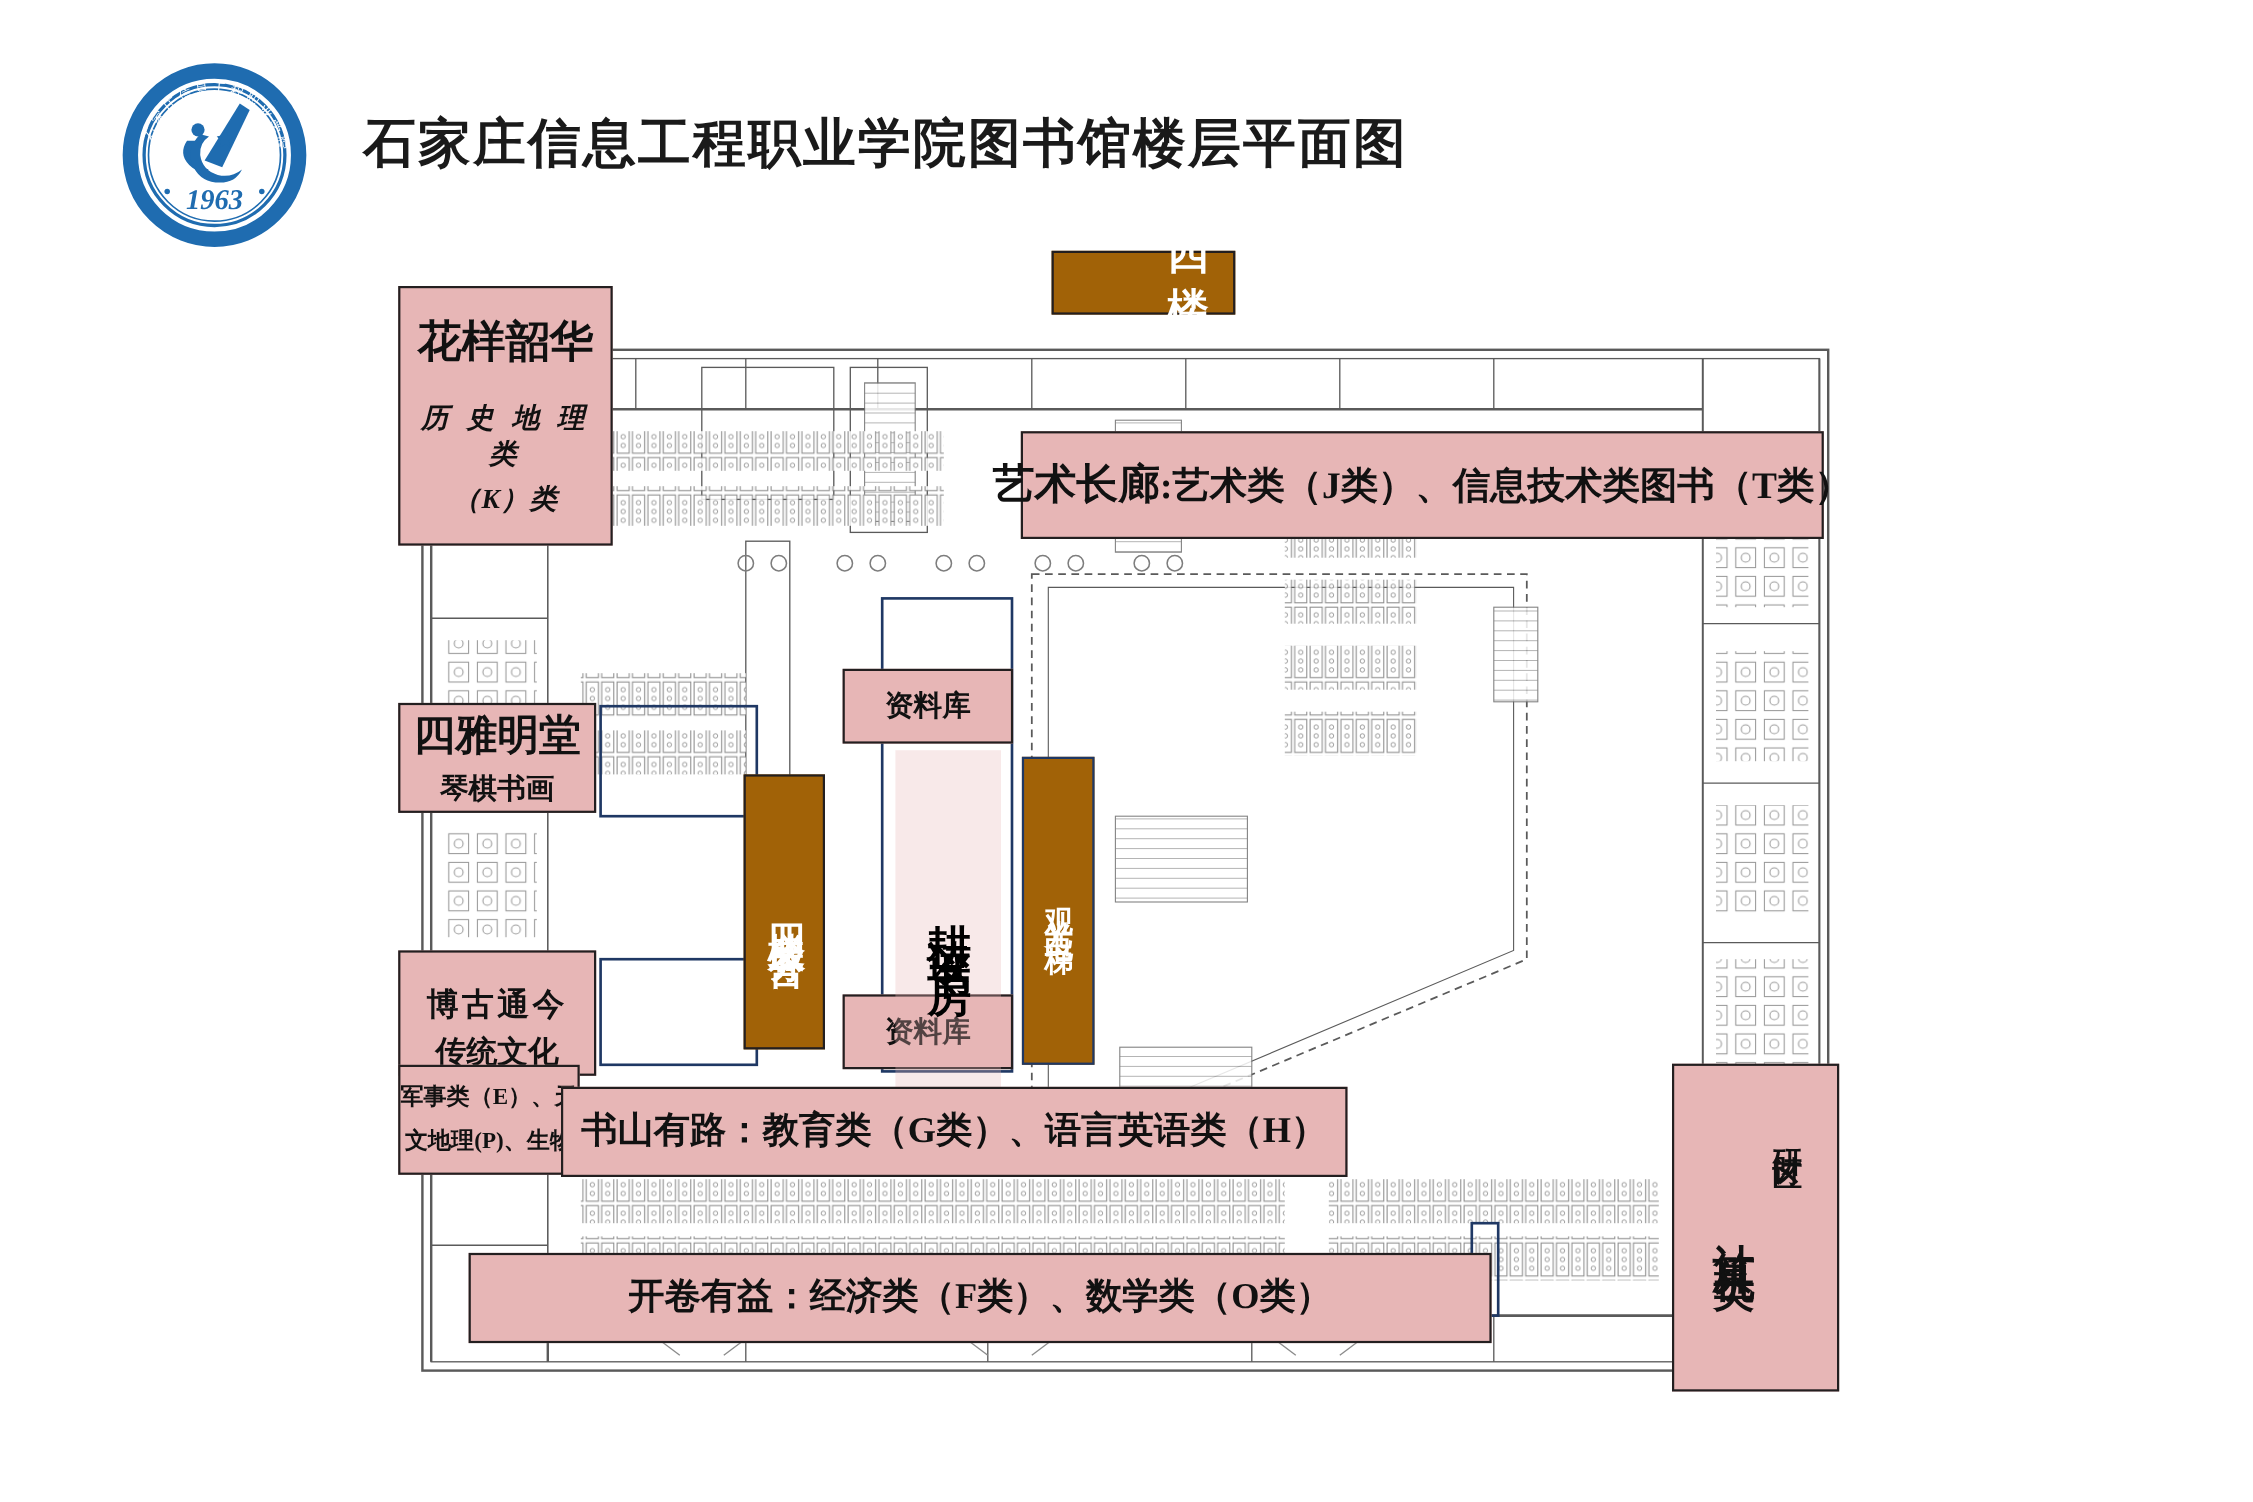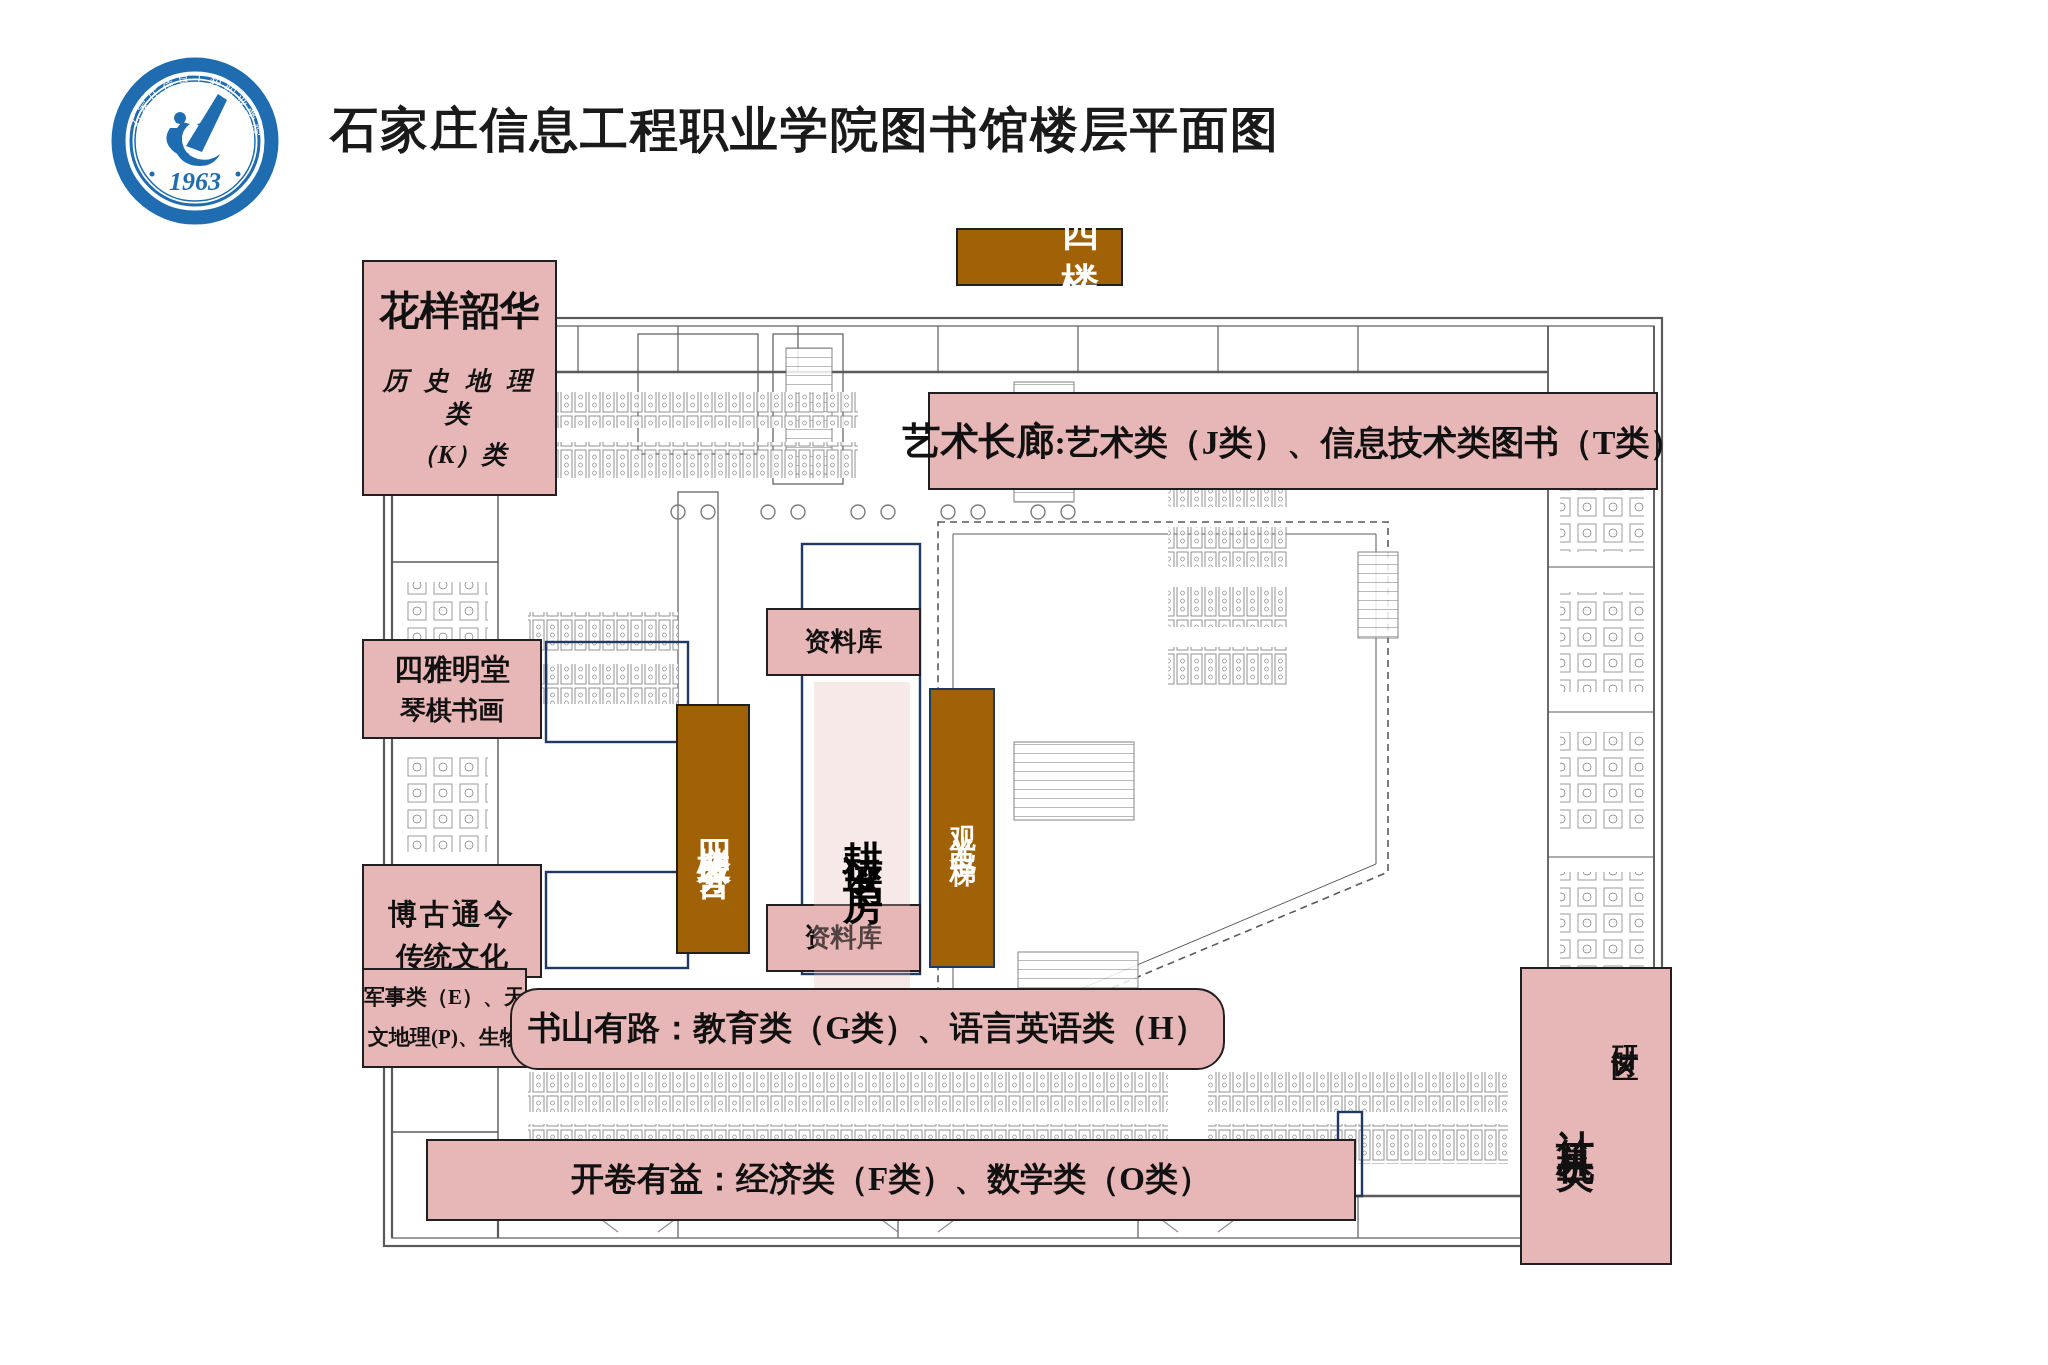--- a/index.html
+++ b/index.html
@@ -43,29 +43,29 @@
   #box-siya      {left:-16px; top:327px; width:180px;height:100px;}
   #box-bogu      {left:-16px; top:552px; width:180px;height:114px;justify-content:flex-end;}
   #box-junshi    {left:-16px; top:656px; width:165px;height:100px;}
   #box-floor     {left:578px; top:-84px; width:167px;height:58px;}
   #box-yishu     {left:550px; top:80px; width:730px;height:98px;}
   #box-ziliao1   {left:388px; top:296px; width:155px;height:68px;}
   #box-ziliao2   {left:388px; top:592px; width:155px;height:68px;}
   #box-service   {left:298px; top:392px; width:74px;height:250px;}
   #box-gengdu    {left:436px; top:370px; width:96px;height:308px;}
   #box-elevator  {left:551px; top:376px; width:66px;height:280px;}
-  #box-shushan   {left:132px; top:676px; width:715px;height:82px;border-radius:28px;}
+  #box-shushan   {left:132px; top:676px; width:715px;height:82px;}
   #box-kaijuan   {left:48px;  top:827px; width:930px;height:82px;}
   #box-jisuanji  {left:1142px;top:655px; width:152px;height:298px;}
 
   #box-huayang .t1{font-size:40px;font-weight:bold;margin-bottom:26px;}
   #box-huayang .t2{font-size:25px;font-weight:bold;letter-spacing:5px;font-style:italic;}
   #box-huayang .t3{font-size:25px;font-weight:bold;letter-spacing:1px;margin-top:8px;font-style:italic;}
 
-  #box-siya .t1{font-size:29px;font-weight:bold;}
+  #box-siya .t1{font-size:38px;font-weight:bold;}
   #box-siya .t2{font-size:26px;font-weight:bold;margin-top:6px;}
 
   #box-bogu .t1{font-size:29px;font-weight:bold;letter-spacing:3px;}
   #box-bogu .t2{font-size:28px;font-weight:bold;margin-top:6px;}
 
   #box-junshi .t1{font-size:21px;font-weight:bold;}
   #box-junshi .t2{font-size:21px;font-weight:bold;margin-top:12px;}
 
   #box-floor .t1{font-size:38px;font-weight:bold;letter-spacing:22px;text-indent:22px;}
 

